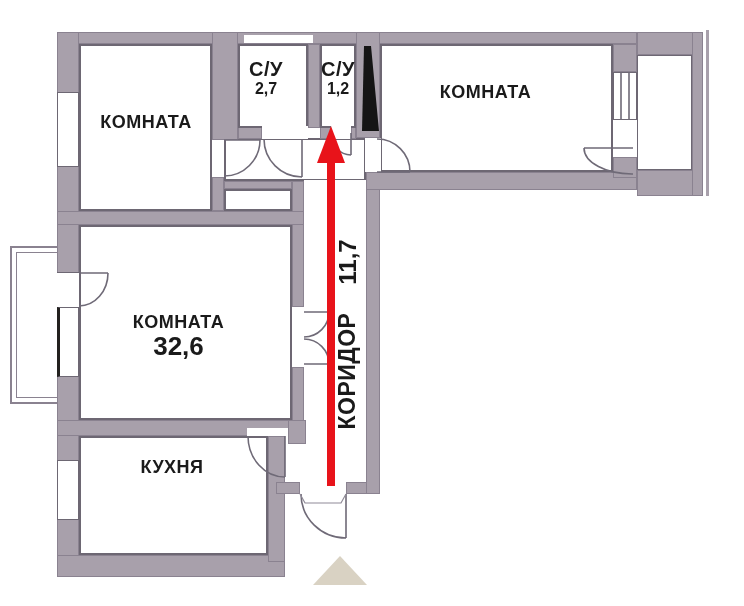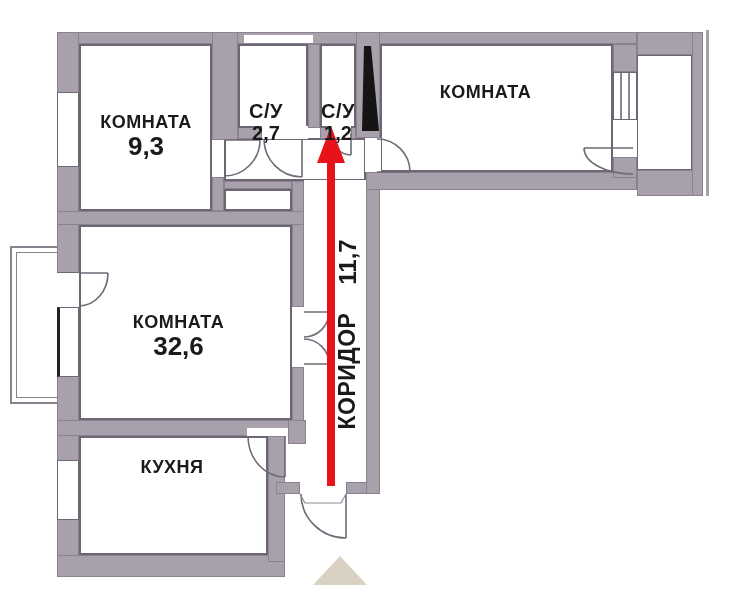--- a/index.html
+++ b/index.html
@@ -6,22 +6,22 @@
   #plan{position:relative;width:744px;height:606px;background:#fff;overflow:hidden;
         font-family:"Liberation Sans",sans-serif;}
   .w{position:absolute;background:var(--wall);border:1px solid var(--line);box-sizing:border-box;}
   .room{position:absolute;background:#fff;border:2px solid var(--edge);box-sizing:border-box;}
   .cor{position:absolute;background:#fff;box-sizing:border-box;}
   .open{position:absolute;background:#fff;}
   .win{position:absolute;background:#fff;border:1px solid var(--edge);box-sizing:border-box;}
   .lbl{position:absolute;color:var(--text);font-weight:bold;text-align:center;line-height:1.12;}
   .lbl .nm{display:block;font-size:18px;letter-spacing:.5px;}
   .lbl .ar{display:block;font-size:26px;}
-  .lbl.small .nm{font-size:20px;margin-top:42px;}
-  .lbl.small .ar{font-size:20px;}
+  .lbl.small .nm{font-size:20px;}
+  .lbl.small .ar{font-size:16px;}
   .vlbl{position:absolute;color:var(--text);font-weight:bold;white-space:nowrap;
         transform:translate(-50%,-50%) rotate(-90deg);}
   svg{position:absolute;left:0;top:0;pointer-events:none;}
   .arc{fill:none;stroke:#6f6a77;stroke-width:1.6;}
   .thin{fill:none;stroke:#8f8a97;stroke-width:1.2;}
   .shaft{fill:var(--shaft);}
   .red{fill:var(--arrow);}
   .tri{fill:var(--triangle);}
   .balc{position:absolute;background:#fff;border:2px solid var(--line);border-right:none;box-sizing:border-box;}
   .balc2{position:absolute;background:transparent;border:1px solid var(--line);border-right:none;box-sizing:border-box;}
@@ -103,21 +103,20 @@
     <path class="thin" d="M300,494 L305,503 L341,503 L346,494"></path>
     <path class="arc" d="M621,72 L621,120 M629,72 L629,120"></path>
     <polygon class="shaft" points="364,46 371,46 379,131 362,131"></polygon>
     <rect class="red" x="327" y="156" width="8" height="330"></rect>
     <polygon class="red" points="317,163 345,163 331,126"></polygon>
     <polygon class="tri" points="313,585 367,585 340,556"></polygon>
   </svg>
 
   <div class="lbl" style="left:79px;top:112px;width:134px;">
     <span class="nm">КОМНАТА</span>
-    <span class="ar">9,3</span>
   </div>
   <div class="lbl small" style="left:226px;top:58px;width:80px;">
     <span class="nm">С/У</span>
     <span class="ar">2,7</span>
   </div>
   <div class="lbl small" style="left:312px;top:58px;width:52px;">
     <span class="nm">С/У</span>
     <span class="ar">1,2</span>
   </div>
   <div class="lbl" style="left:368px;top:82px;width:235px;">

